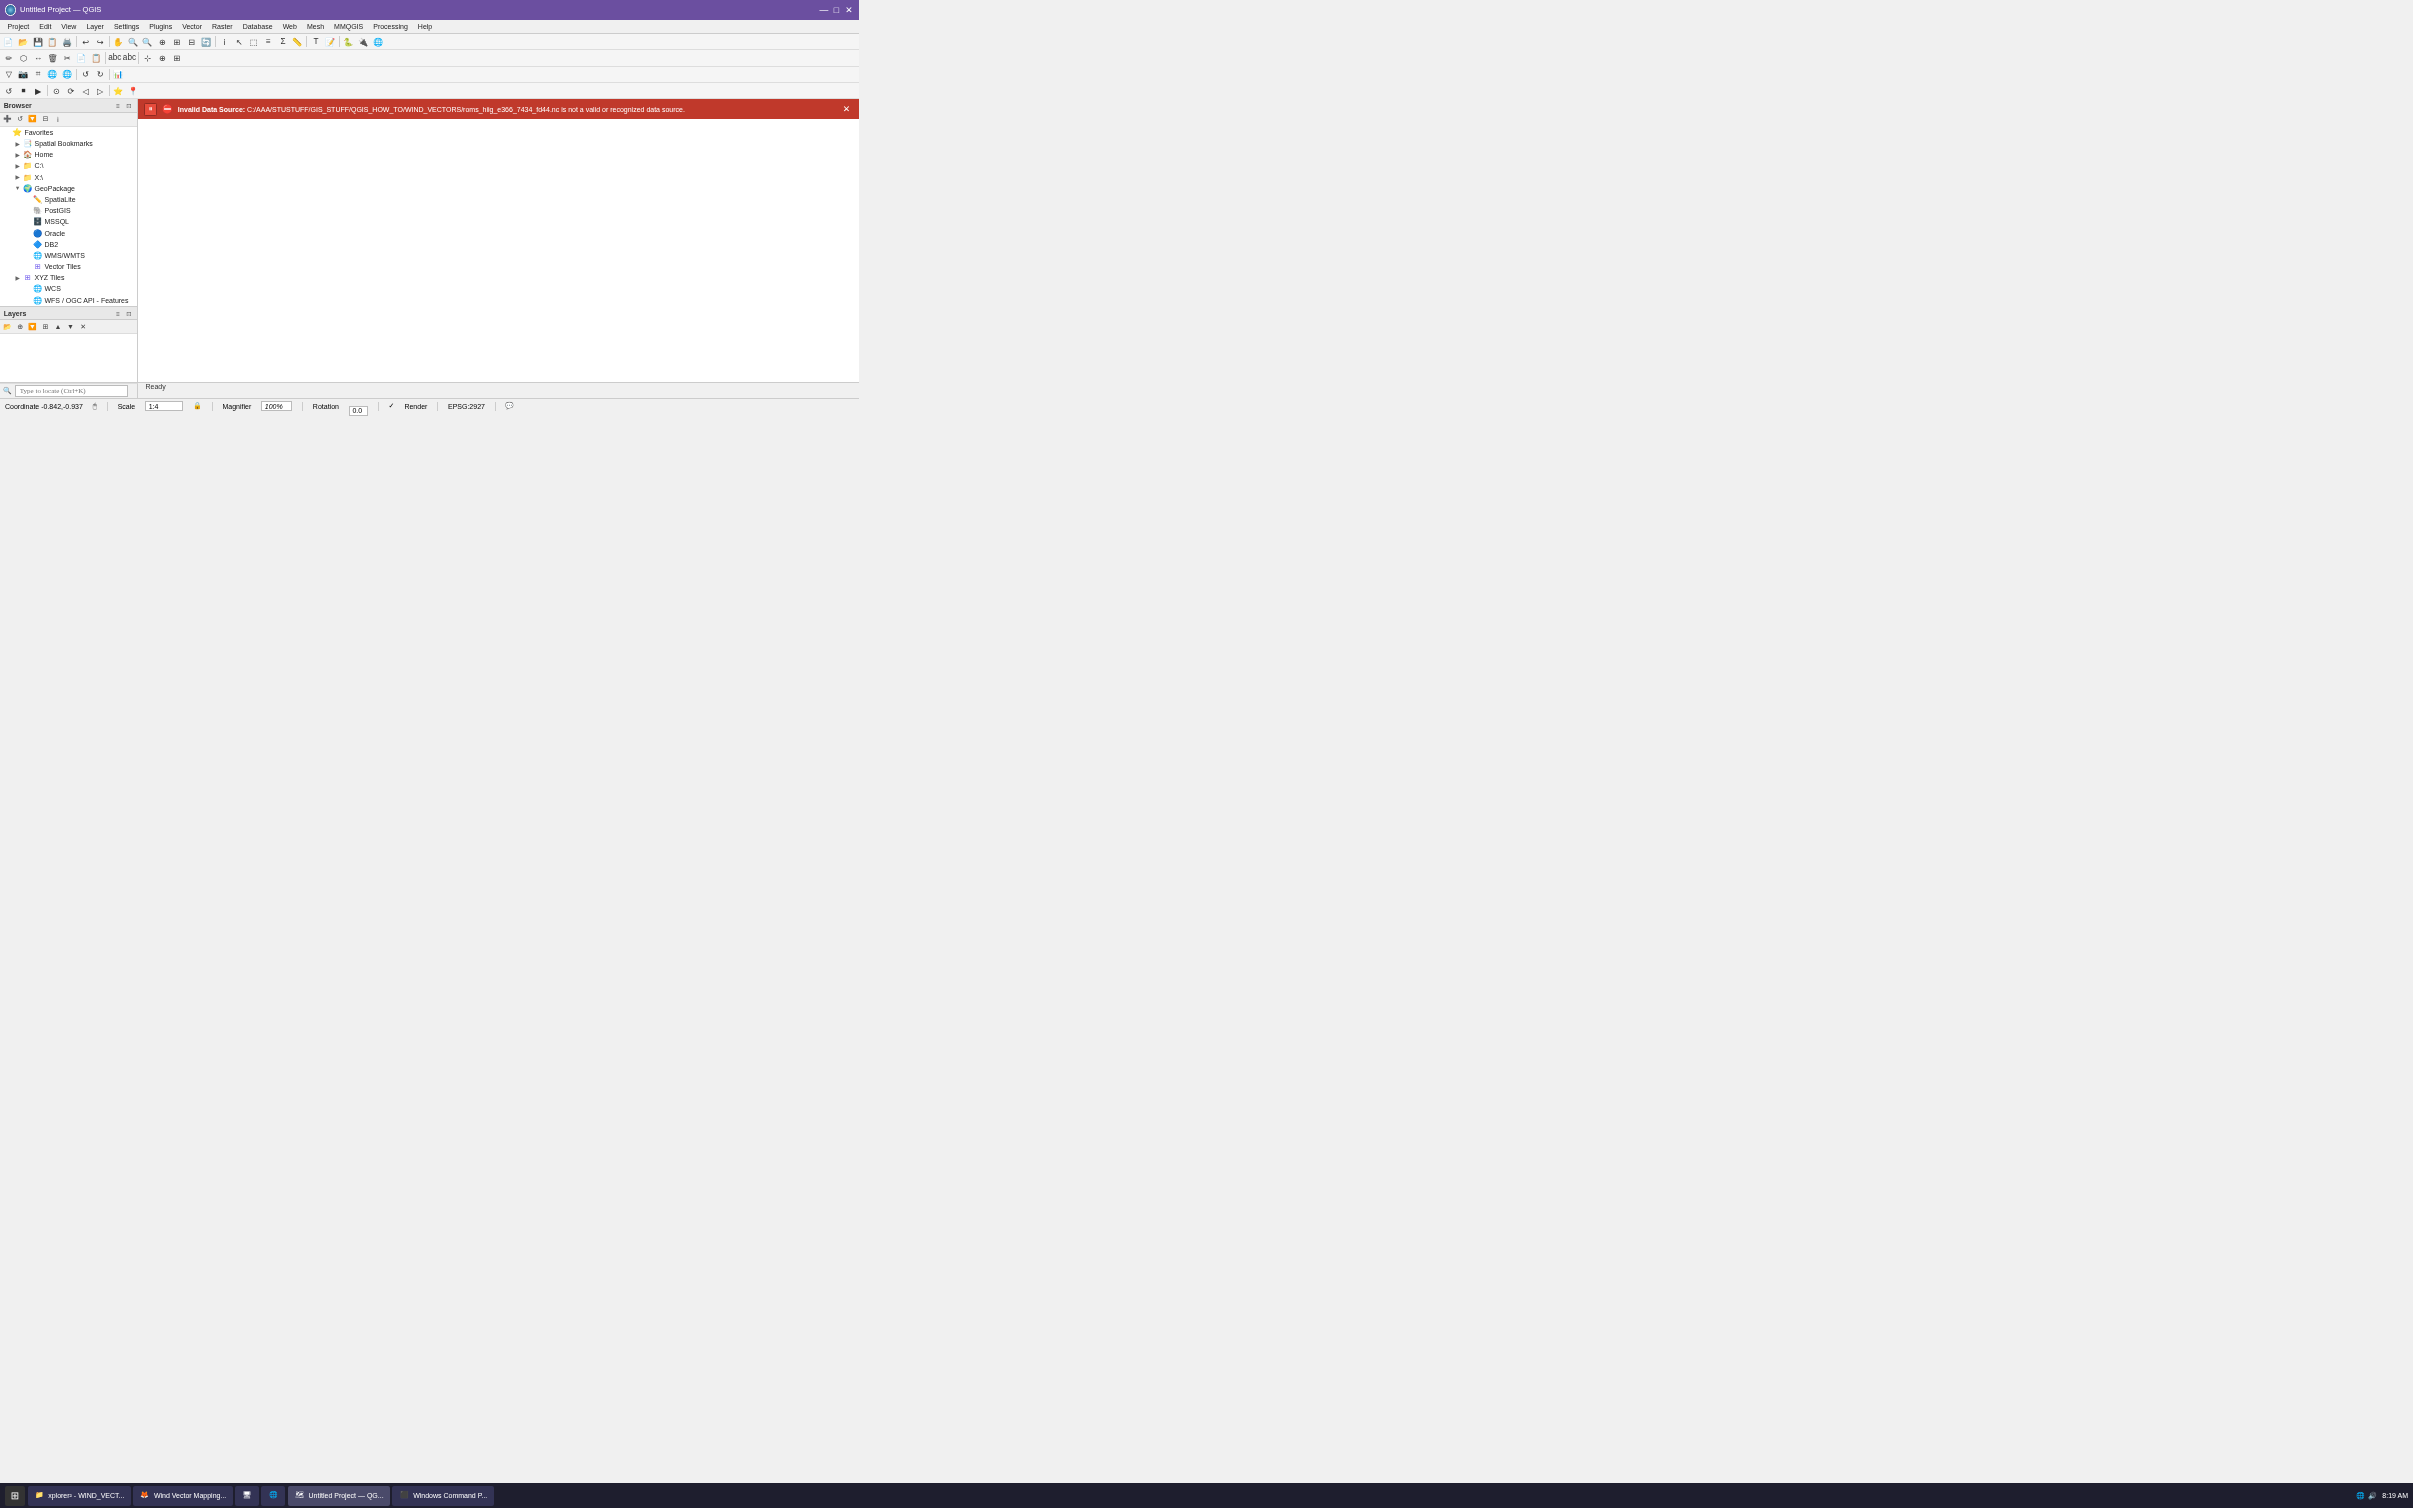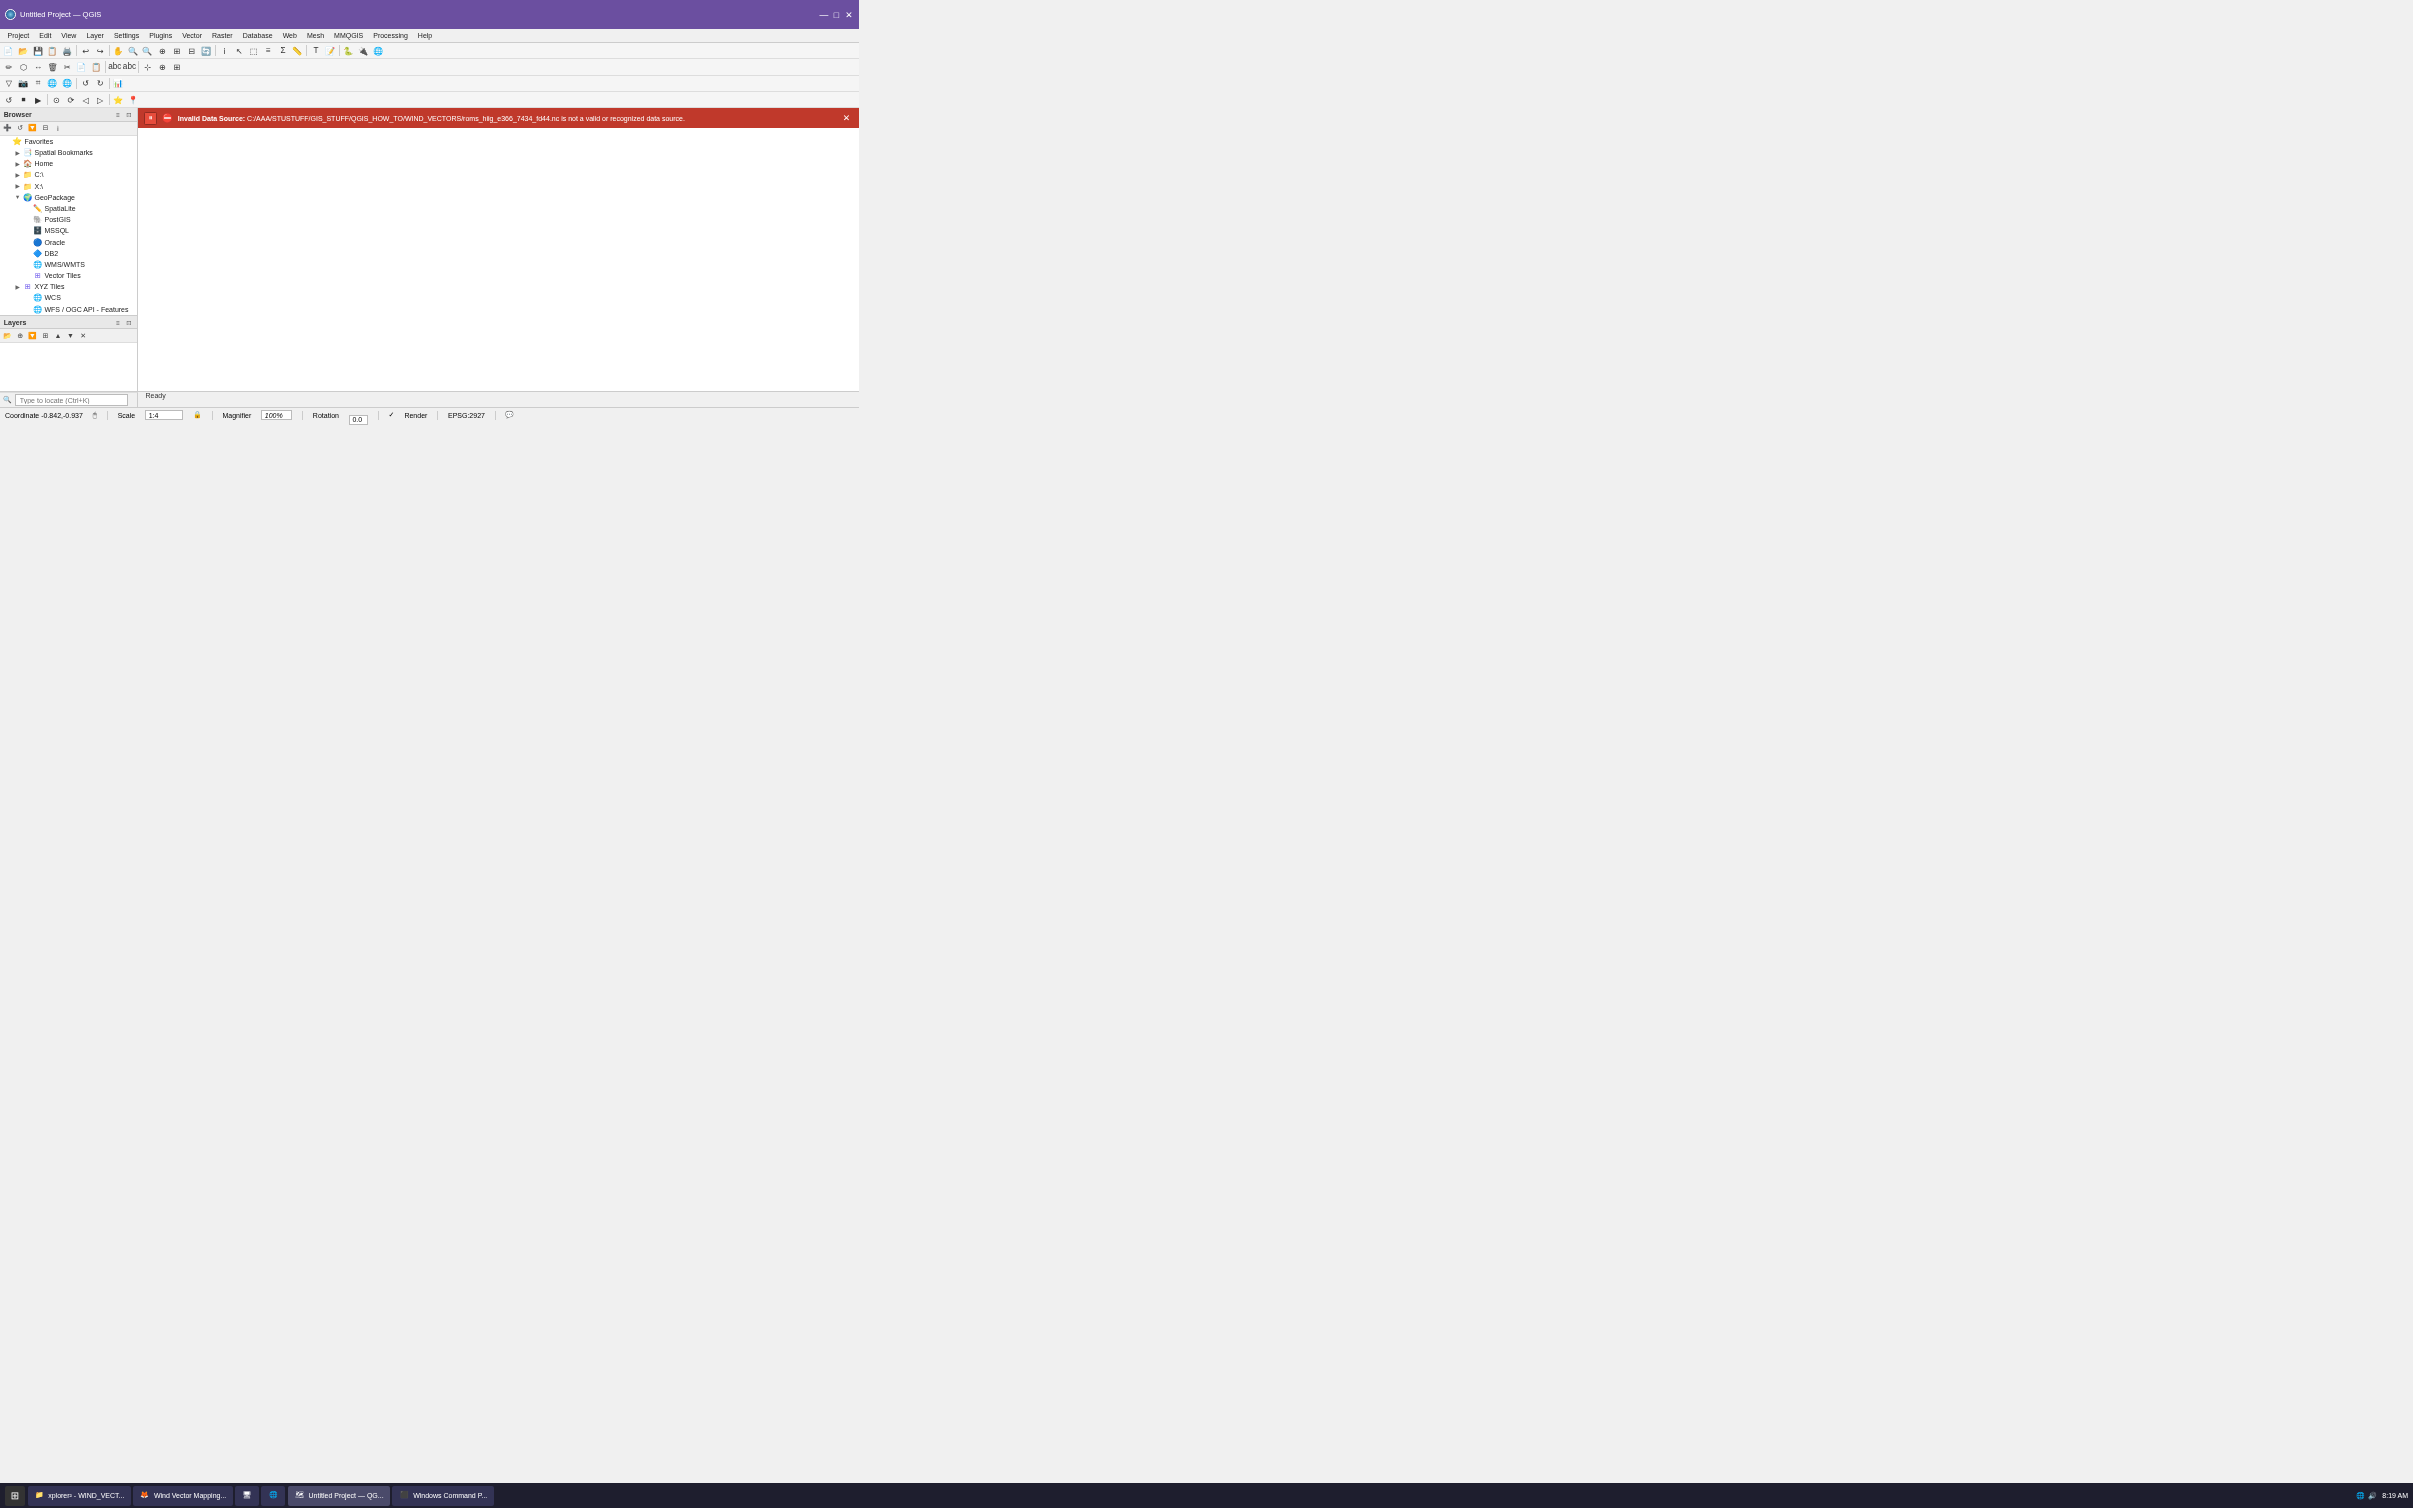--- a/index.html
+++ b/index.html
@@ -10,21 +10,21 @@
       width: 859px;
       height: 483px;
       overflow: hidden;
       user-select: none;
     }
 
     
     #title-bar {
       background: #6b4fa0;
       color: white;
-      height: 29px;
+      height: 20px;
       display: flex;
       align-items: center;
       justify-content: space-between;
       padding: 0 5px;
     }
     #title-bar-left {
       display: flex;
       align-items: center;
       gap: 3.8px;
       font-size: 7.5px;
@@ -305,20 +305,21 @@
       display: flex;
       align-items: center;
       padding: 0 3.8px;
     }
     #search-input {
       background: white;
       border: 0.6px solid #bbb;
       padding: 1.3px 3.8px;
       font-size: 7px;
       width: 113px;
+      font-family: Liberation Serif, serif;
     }
     #ready-text {
       padding: 0 7.5px;
       font-size: 7px;
       color: #333;
     }
 
     
     #taskbar {
       position: fixed;

